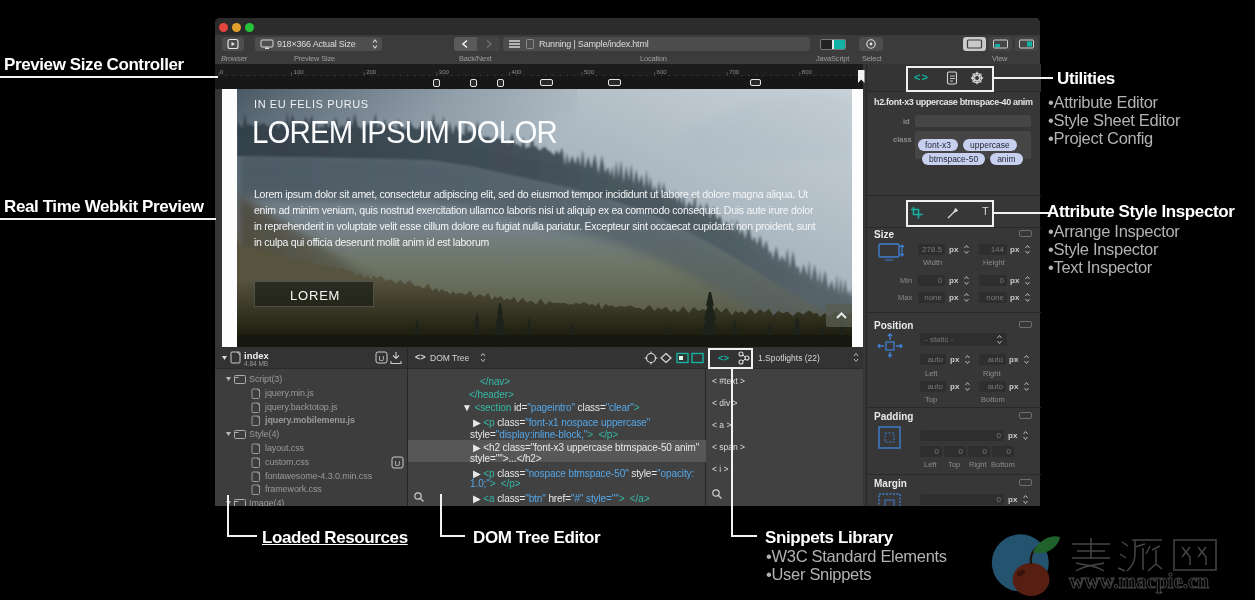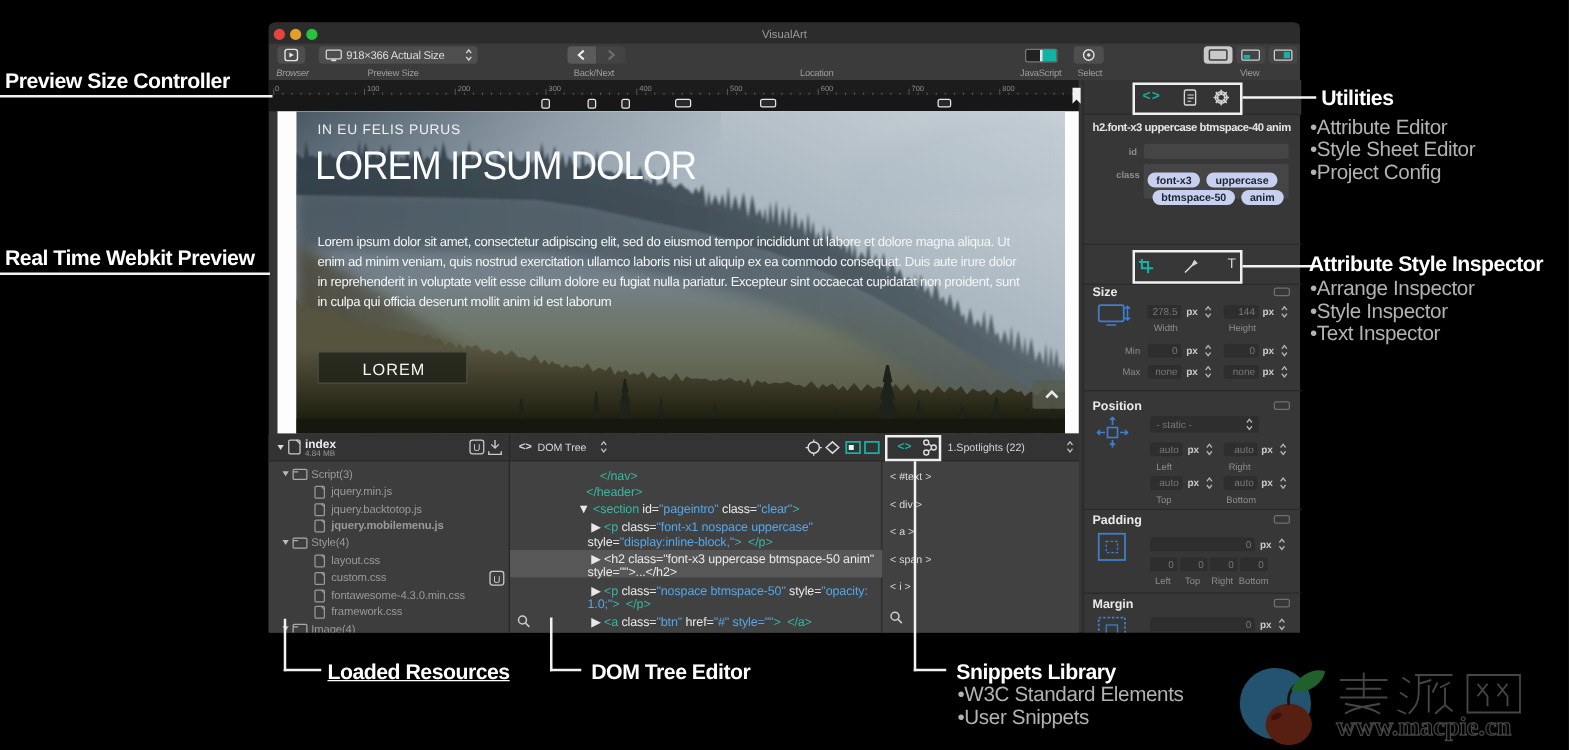--- a/index.html
+++ b/index.html
@@ -37,35 +37,34 @@
 .vl{color:#55a7e8;}
 .srow{font-size:9px;color:#9a9a9a;letter-spacing:-0.1px;}
 
 #rpanel{position:absolute;left:651px;top:46px;width:174px;height:442px;background:#373737;border-left:1px solid #272727;}
 .sechead{position:absolute;font-size:10px;font-weight:bold;color:#e9e9e9;}
 .inp{position:absolute;background:#2e2e2e;border-radius:2px;color:#787878;font-size:8px;text-align:right;line-height:11px;padding-right:3px;}
 .px{position:absolute;font-size:8px;color:#cacaca;font-weight:bold;}
 .flab{position:absolute;font-size:7.5px;color:#8d8d8d;}
 .chip{position:absolute;width:13px;height:7px;border:1px solid #6f6f6f;border-radius:2px;}
 .divl{position:absolute;left:0;width:174px;height:1px;background:#2a2a2a;}
-.pill{display:inline-block;background:#c7d0ee;color:#1d2430;border-radius:6px;font-size:8.5px;font-weight:bold;padding:0 7px;height:12px;line-height:12px;margin-right:5px;}
+.pill{display:inline-block;background:#c7d0ee;color:#1d2430;border-radius:6px;font-size:8.5px;font-weight:normal;padding:0 7px;height:12px;line-height:12px;margin-right:5px;}
 
 .ann{position:absolute;color:#fff;font-size:17px;font-weight:bold;letter-spacing:-0.4px;white-space:nowrap;}
 .bul{position:absolute;color:#b2b2b2;font-size:16.5px;letter-spacing:-0.3px;white-space:nowrap;}
 .wline{position:absolute;background:#f2f2f2;}
 .wbox{position:absolute;border:2px solid #f0f0f0;}
 </style></head>
 <body>
 
 <div id="win">
   <div id="titlebar">
     <div class="dot" style="left:4px;background:#e3453c;"></div>
     <div class="dot" style="left:17px;background:#e0a02a;"></div>
     <div class="dot" style="left:30px;background:#27c33b;"></div>
-    <div id="title">VisualArt</div>
   </div>
   <div id="toolbar">
 
     <div class="tbtn" style="left:7px;width:22px;">
       <svg width="22" height="14">
           <rect x="6" y="2.5" width="10" height="9" rx="2" fill="none" stroke="#e8e8e8" stroke-width="1.1"></rect>
           <path d="M9.5 5 L13 7 L9.5 9 Z" fill="#e8e8e8"></path>
         </svg>
     </div>
     <div class="tlab" style="left:6px;font-style:italic;">Browser</div>
@@ -87,20 +86,29 @@
           <path d="M13 3.5 L9 7 L13 10.5" fill="none" stroke="#efefef" stroke-width="1.6"></path>
         </svg>
     </div>
     <div class="tbtn" style="left:262px;width:23px;background:#434343;border-radius:0 3px 3px 0;">
       <svg width="23" height="14">
           <path d="M10 3.5 L14 7 L10 10.5" fill="none" stroke="#6e6e6e" stroke-width="1.6"></path>
         </svg>
     </div>
     <div class="tlab" style="left:244px;">Back/Next</div>
 
+    <div class="tbtn" style="left:288px;width:307px;background:#4c4c4c;">
+      <svg width="14" height="14" style="position:absolute;left:5px;top:0;">
+          <path d="M1 4 h11 M1 7 h11 M1 10 h11" stroke="#d8d8d8" stroke-width="1.3"></path>
+        </svg>
+      <svg width="10" height="14" style="position:absolute;left:22px;top:0;">
+          <rect x="1.5" y="2.5" width="7" height="9" rx="1" fill="none" stroke="#8b8b8b" stroke-width="1"></rect>
+        </svg>
+      <span class="tbtxt" style="position:absolute;left:36px;">Running | Sample/index.html</span>
+    </div>
     <div class="tlab" style="left:425px;">Location</div>
 
     <div style="position:absolute;left:605px;top:4px;width:26px;height:11px;border-radius:2px;border:1px solid #777;overflow:hidden;background:#222;">
       <div style="position:absolute;right:0;top:0;width:13px;height:11px;background:#12b2a4;"></div>
       <div style="position:absolute;left:11px;top:0;width:2px;height:11px;background:#e8e8e8;"></div>
     </div>
     <div class="tlab" style="left:601px;">JavaScript</div>
 
     <div class="tbtn" style="left:644px;width:24px;">
       <svg width="24" height="14">

